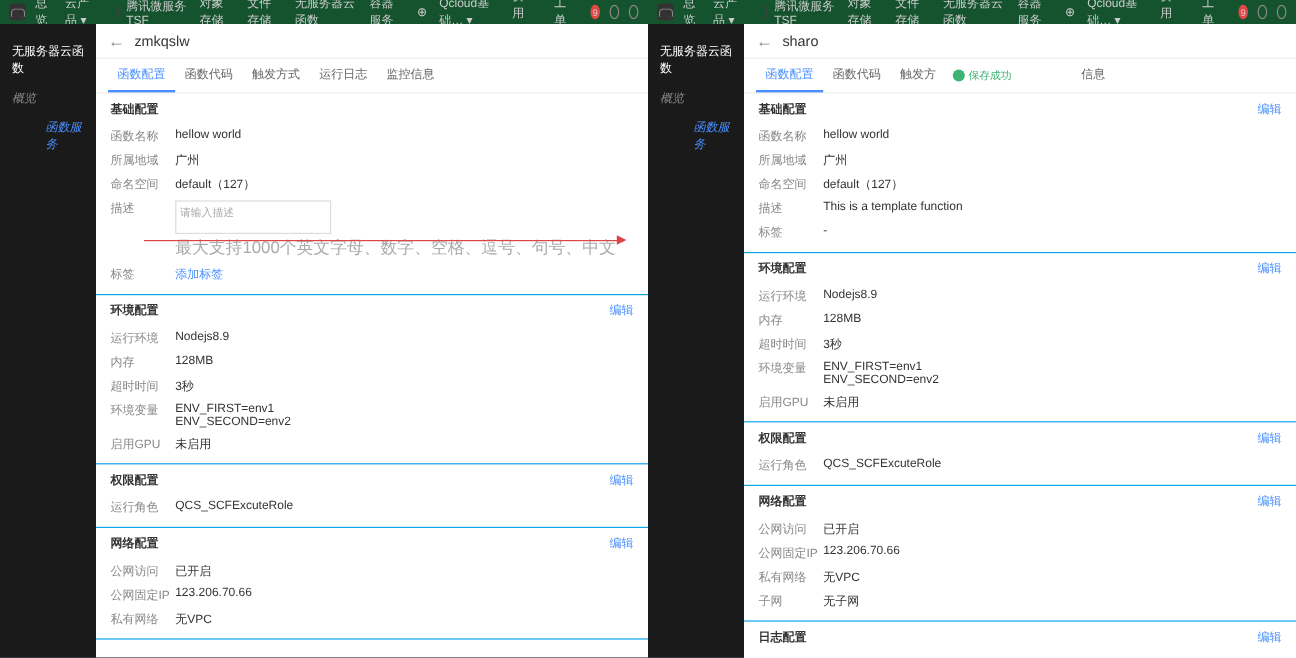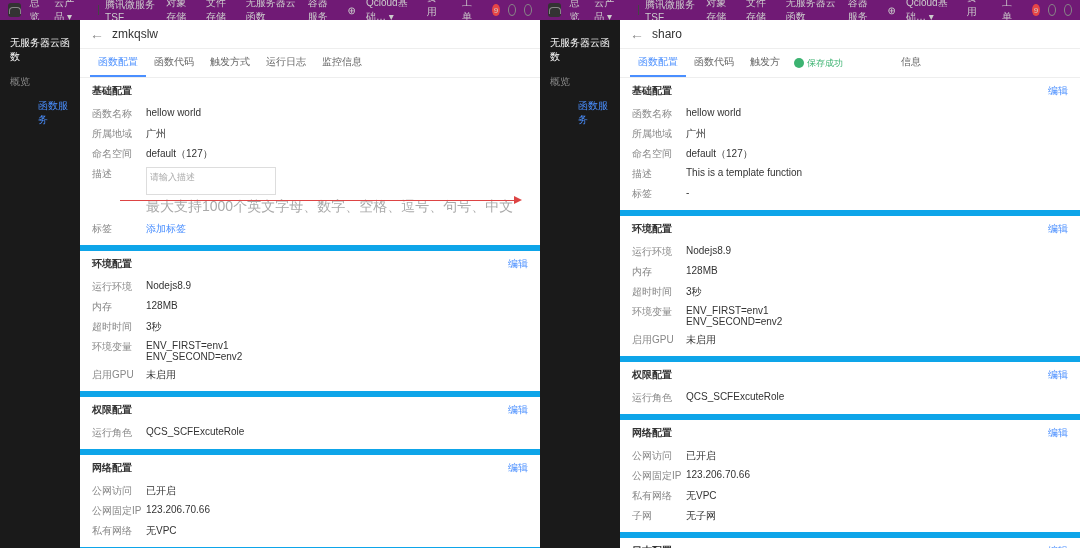--- a/index.html
+++ b/index.html
@@ -1,50 +1,50 @@
 <!DOCTYPE html>
 <html><head>
   <meta charset="utf-8">
   <style>
     * { box-sizing: border-box; margin: 0; padding: 0; }
     body { font-family: -apple-system, "PingFang SC", "Microsoft YaHei", sans-serif; font-size: 11px; color: #333; background: #f5f5f5; display: flex; width: 1080px; height: 548px; position: relative; }
     .half { width: 540px; height: 548px; background: #1a1a1a; position: relative; overflow: hidden; }
     
     
-    .topbar { height: 20px; background: #701a75; display: flex; align-items: center; padding: 0 8px; color: #ccc; font-size: 10px; }
+    .topbar { height: 20px; background: #14532d; display: flex; align-items: center; padding: 0 8px; color: #ccc; font-size: 10px; }
     .logo { width: 18px; height: 14px; background: #333; border-radius: 3px; display: flex; align-items: center; justify-content: center; margin-right: 8px; }
     .logo::before { content:""; width:10px; height:6px; border:1px solid #888; border-radius:4px 4px 0 0; border-bottom:none; }
     .nav-item { margin-right: 10px; cursor: pointer; }
     .nav-divider { width:1px; height:10px; background:#444; margin:0 6px; }
     .nav-right { margin-left:auto; display:flex; align-items:center; gap:8px; }
     .dot-badge { width:12px; height:12px; background:#e64545; border-radius:50%; font-size:8px; display:flex; align-items:center; justify-content:center; }
     .ico { width:12px; height:12px; border:1px solid #888; border-radius:50%; }
     
     
     .sidebar { position:absolute; top:20px; left:0; width:80px; bottom:0; background:#1a1a1a; padding-top:10px; }
     .side-title { color:#fff; font-size:10px; padding:6px 10px; font-weight:500; }
-    .side-item { color:#888; font-size:10px; padding:5px 10px; cursor:pointer; }
+    .side-item { color:#888; font-size:10px; padding:5px 10px; cursor:pointer;font-style:italic; }
     .side-item.active { color:#4a8fff;margin-left:28px; }
     
     
     .panel { position:absolute; top:20px; left:80px; right:0; bottom:0; background:#fff; overflow-y:auto; }
     .panel::-webkit-scrollbar { width:4px; }
     .panel::-webkit-scrollbar-thumb { background:#ccc; }
     
     .page-head { display:flex; align-items:center; padding:6px 10px; border-bottom:1px solid #eee; }
     .back-arrow { color:#888; font-size:14px; margin-right:8px; cursor:pointer; }
     .page-title { font-weight:500; font-size:12px; }
     
     .tabs { display:flex; border-bottom:1px solid #eee; padding:0 10px; align-items:center; }
     .tab { padding:6px 8px; font-size:10px; color:#666; cursor:pointer; border-bottom:2px solid transparent; }
     .tab.active { color:#4a8fff; border-bottom-color:#4a8fff; }
     .save-ok { color:#3cb371; font-size:9px; margin-left:6px; display:flex; align-items:center; gap:3px;}
     .save-ok::before{ content:""; width:10px; height:10px; background:#3cb371; border-radius:50%; display:inline-block;}
     
-    .section { padding:6px 12px; border-bottom:6px solid #0ea5e9; position:relative; }
+    .section { padding:6px 12px; border-bottom:1px solid #0ea5e9; position:relative; }
     .sec-title { font-weight:600; font-size:10px; margin-bottom:6px; }
     .edit-link { position:absolute; right:12px; top:6px; color:#4a8fff; font-size:10px; cursor:pointer; }
     .row { display:flex; padding:3px 0; font-size:10px; }
     .row .label { width:54px; color:#888; flex-shrink:0; }
     .row .value { color:#333; }
     .desc-box { border:1px solid #ddd; width:130px; height:28px; padding:3px; font-size:9px; color:#aaa; }
     .hint { color:#aaa; font-size:14px; margin-top:3px; }
     .add-tag { color:#4a8fff; font-size:10px; cursor:pointer; }
     .btn-row { display:flex; gap:6px; margin-top:6px; }
     .btn-row span { width:22px; height:14px; display:flex; align-items:center; justify-content:center; border-radius:2px; font-size:9px; cursor:pointer; }

